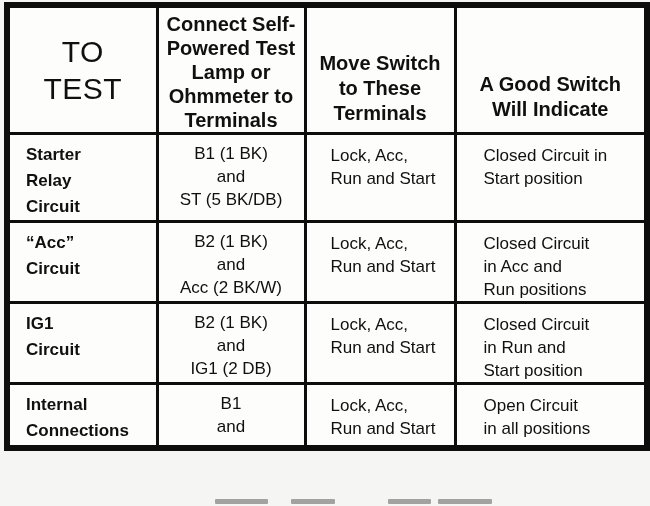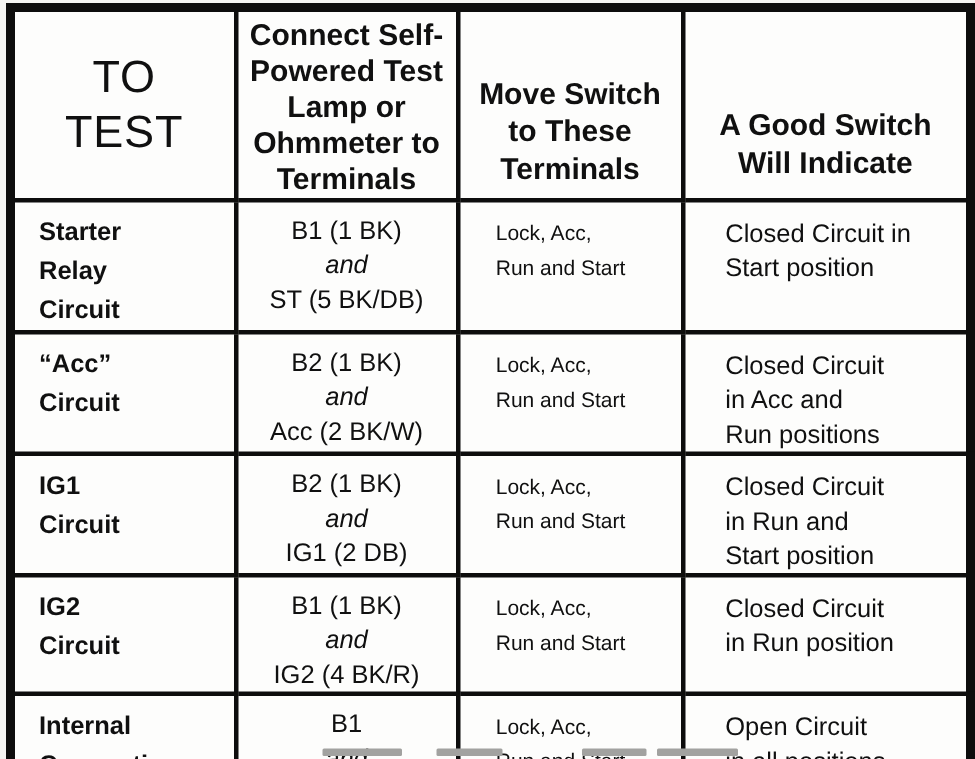--- a/index.html
+++ b/index.html
@@ -82,25 +82,25 @@
     font-size: 17px;
     line-height: 26px;
   }
   td.c2 {
     vertical-align: top;
     padding-top: 7px;
     text-align: center;
     font-size: 17px;
     line-height: 23px;
   }
-  td.c2 .conj { font-style: italic; }
+  td.c2 .conj { }
   td.c3 {
     vertical-align: top;
     padding: 9px 2px 0 24px;
-    font-size: 14px;
+    font-size: 17px;
     line-height: 23px;
   }
   td.c4 {
     vertical-align: top;
     padding: 9px 2px 0 27px;
     font-size: 17px;
     line-height: 23px;
   }
 
   
@@ -210,39 +210,20 @@
         <div>Lock, Acc,</div>
         <div>Run and Start</div>
       </td>
       <td class="c4">
         <div>Closed Circuit</div>
         <div>in Run and</div>
         <div>Start position</div>
       </td>
     </tr>
 
-    <tr class="r4">
-      <td class="c1">
-        <div>IG2</div>
-        <div>Circuit</div>
-      </td>
-      <td class="c2">
-        <div>B1 (1 BK)</div>
-        <div class="conj">and</div>
-        <div>IG2 (4 BK/R)</div>
-      </td>
-      <td class="c3">
-        <div>Lock, Acc,</div>
-        <div>Run and Start</div>
-      </td>
-      <td class="c4">
-        <div>Closed Circuit</div>
-        <div>in Run position</div>
-      </td>
-    </tr>
 
     <tr class="r5">
       <td class="c1">
         <div>Internal</div>
         <div>Connections</div>
       </td>
       <td class="c2">
         <div>B1</div>
         <div class="conj">and</div>
 

